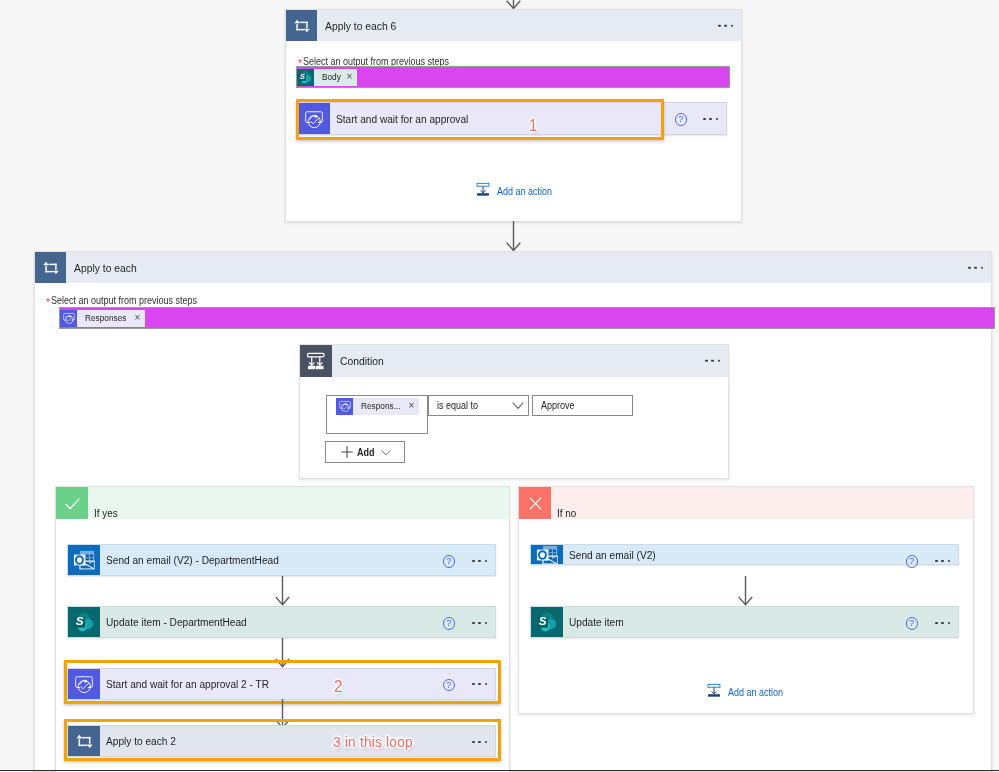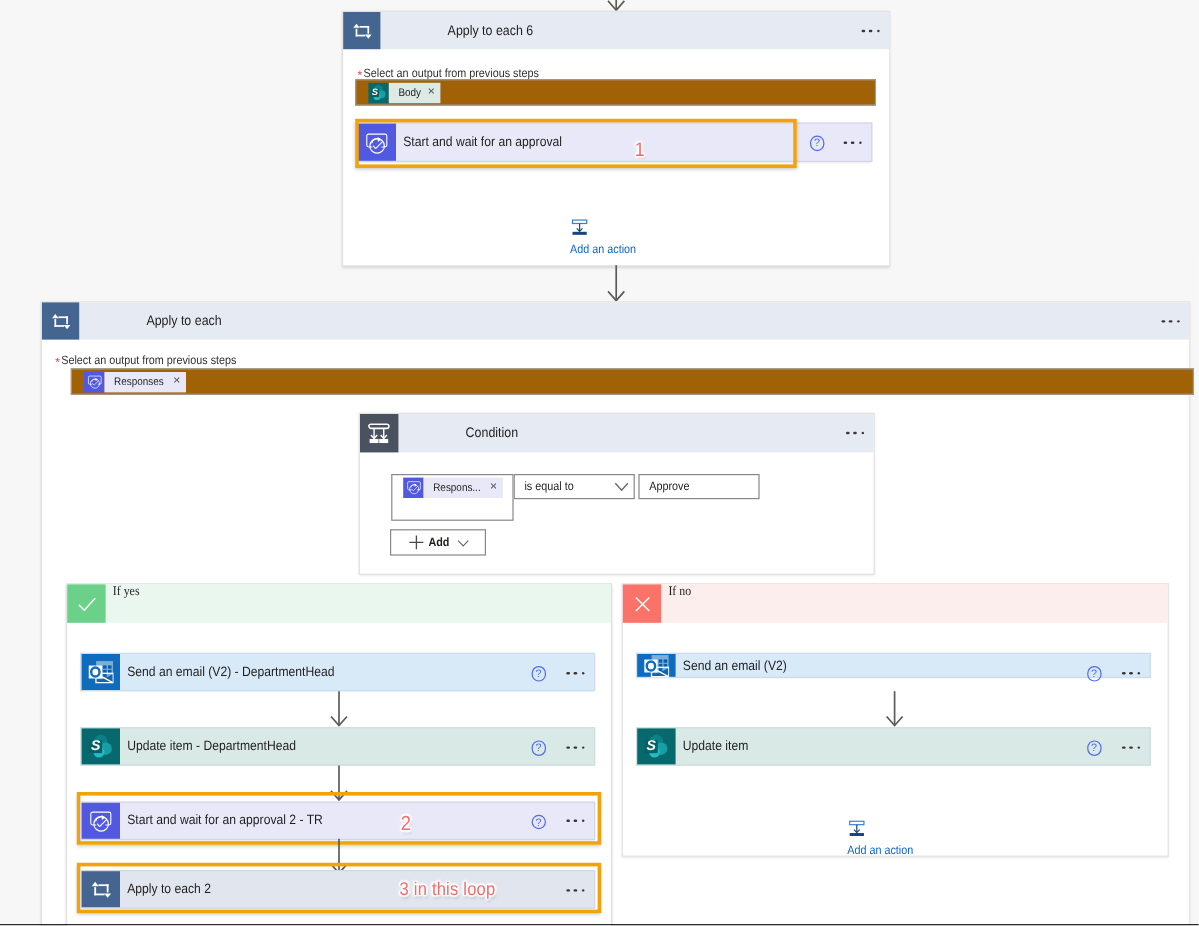--- a/index.html
+++ b/index.html
@@ -6,53 +6,53 @@
   html,body{margin:0;padding:0;}
   body{width:999px;height:772px;background:#f7f7f7;font-family:"Liberation Sans",sans-serif;
        -webkit-font-smoothing:antialiased;overflow:hidden;position:relative;font-size:11px;color:#252423;}
   .stage{position:absolute;left:0;top:0;width:999px;height:772px;}
   .abs{position:absolute;}
   .sq{display:inline-block;white-space:nowrap;transform:scaleX(.9);transform-origin:0 50%;}
 
   
   .card{position:absolute;background:#fff;border:1px solid #e3e2e1;box-sizing:border-box;
         box-shadow:0 1.2px 2.4px rgba(0,0,0,.13),0 .3px .9px rgba(0,0,0,.10);}
-  .card-head{position:absolute;left:0;top:0;right:0;height:31px;background:#e6eaf2;display:flex;align-items:center;gap:48px;}
+  .card-head{position:absolute;left:0;top:0;right:0;height:31px;background:#e6eaf2;display:flex;align-items:center;}
   .chip-icon{width:31px;height:31px;flex:0 0 31px;display:flex;align-items:center;justify-content:center;}
   .card-title{font-size:11.5px;color:#201f1e;margin-left:7.5px;}
   .ellipsis{display:flex;gap:3.8px;align-items:center;}
   .ellipsis i{width:2.4px;height:2.4px;border-radius:50%;background:#3a3836;display:block;}
   .ell-abs{position:absolute;top:50%;transform:translateY(-50%);}
 
   .field-label{font-size:10px;color:#323130;}
   .req{color:#e3415a;font-size:10px;margin-right:1.5px;position:relative;top:1.5px;}
-  .token-input{border:1px solid #9c9a98;background:#a16207;box-sizing:border-box;
-               display:flex;align-items:center;padding-left:10px;}
+  .token-input{border:1px solid #9c9a98;background:#d946ef;box-sizing:border-box;
+               display:flex;align-items:center;padding-left:0;}
   .token{display:flex;align-items:center;height:17px;font-size:9.2px;color:#201f1e;}
   .token .tico{width:17px;height:17px;flex:0 0 17px;display:flex;align-items:center;justify-content:center;}
   .token .tlab{padding:0 4.5px 0 7.5px;height:17px;display:flex;align-items:center;gap:4px;}
   .token .tx{color:#4c4a48;font-size:10px;line-height:1;}
 
   
   .action{position:absolute;box-sizing:border-box;display:flex;align-items:center;
           border:1px solid #d6d5d4;box-shadow:0 .6px 1.2px rgba(0,0,0,.10);}
   .action .ic{height:100%;display:flex;align-items:center;justify-content:center;}
   .action .nm{margin-left:5.5px;font-size:11.25px;color:#201f1e;}
   .qm{width:12.5px;height:12.5px;border:1px solid #4f6bed;border-radius:50%;color:#4f6bed;
       font-size:9px;line-height:11.5px;text-align:center;box-sizing:border-box;}
 
   .hl{position:absolute;border:3px solid #f0a30a;box-sizing:border-box;
       box-shadow:0 1.5px 3px rgba(0,0,0,.22);}
 
-  .addaction{position:absolute;display:flex;align-items:flex-start;gap:6px;
-             color:#0f64c8;font-size:10px;flex-direction:column;}
+  .addaction{position:absolute;display:flex;align-items:flex-end;gap:6px;
+             color:#0f64c8;font-size:10px;}
 
   .branch{position:absolute;background:#fff;border:1px solid #e3e2e1;box-sizing:border-box;
           box-shadow:0 1.2px 2.4px rgba(0,0,0,.13),0 .3px .9px rgba(0,0,0,.10);}
-  .branch-head{position:absolute;left:0;top:0;right:0;height:31px;display:flex;align-items:flex-start;font-family:Liberation Serif, serif;}
+  .branch-head{position:absolute;left:0;top:0;right:0;height:31px;display:flex;align-items:flex-end;}
   .branch-head .bi{width:31px;height:31px;flex:0 0 31px;display:flex;align-items:center;justify-content:center;}
   .branch-head .bt{margin-left:5.5px;font-size:11px;color:#201f1e;}
 
   .note{position:absolute;color:#f26b6d;font-weight:normal;white-space:nowrap;letter-spacing:.2px;
         text-shadow:0 0 2px #fff,0 0 2px #fff,0 0 2px #fff,0 0 3px #fff,1px 0 2px #fff,-1px 0 2px #fff,
                     0 1px 2px #fff,0 -1px 2px #fff,1px 1px 2px #fff,-1px -1px 2px #fff,
                     1px -1px 2px #fff,-1px 1px 2px #fff,1px 2px 2.5px rgba(0,0,0,.30);}
 
   .selbox{position:absolute;box-sizing:border-box;border:1px solid #8a8886;background:#fff;text-align:right;}
   .btnbox{position:absolute;box-sizing:border-box;border:1px solid #8a8886;background:#fff;

